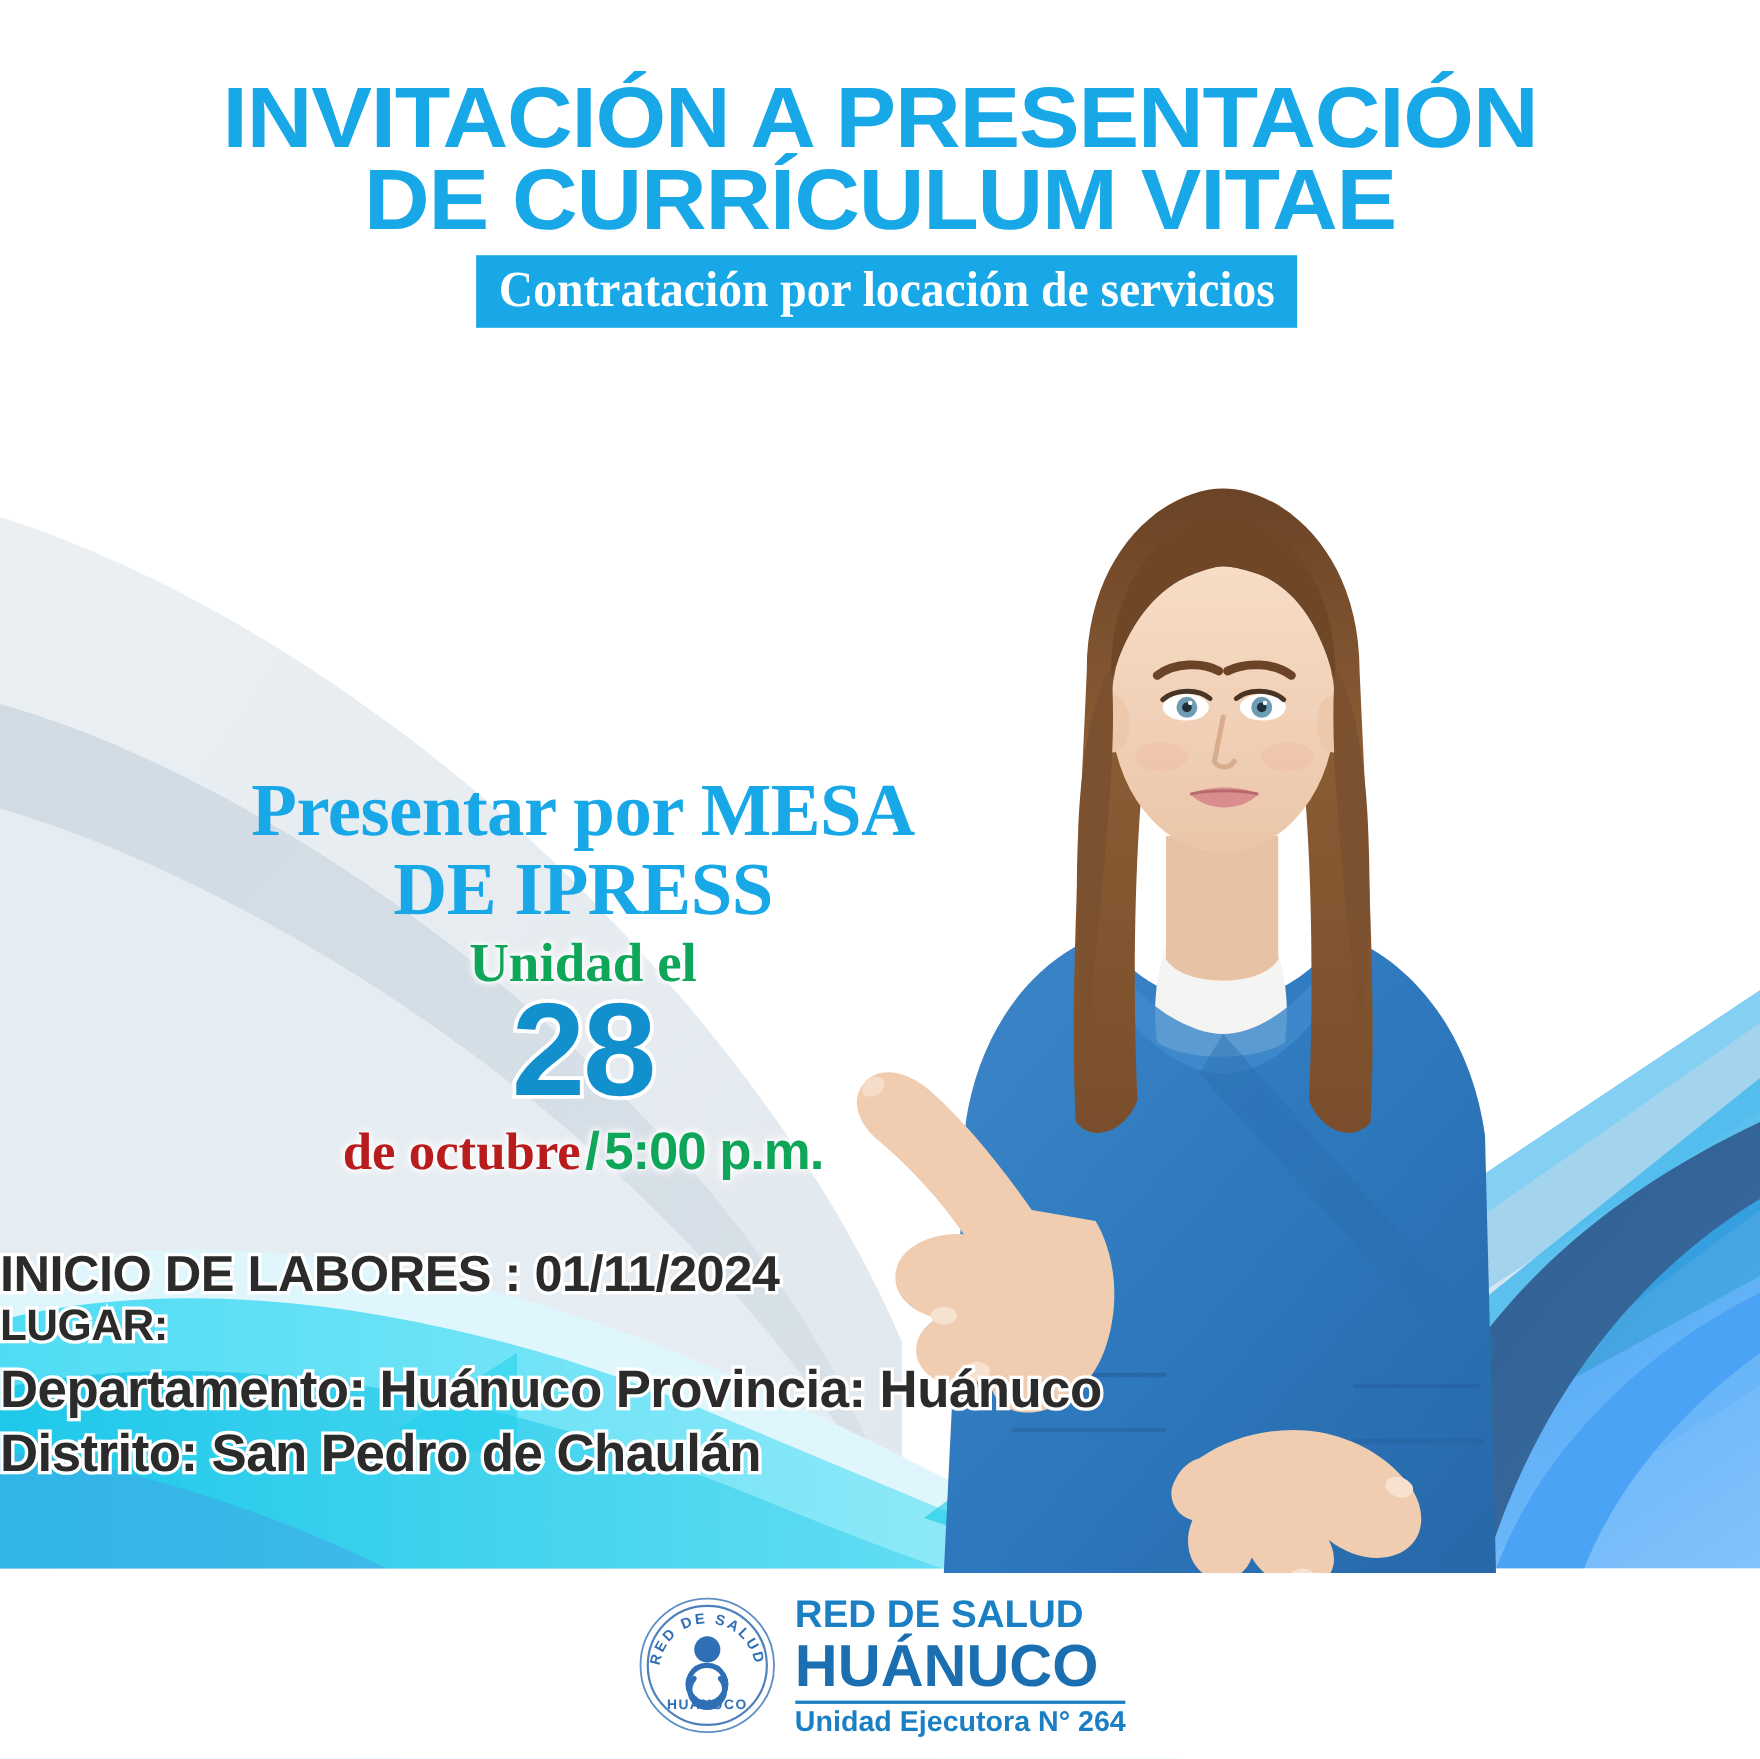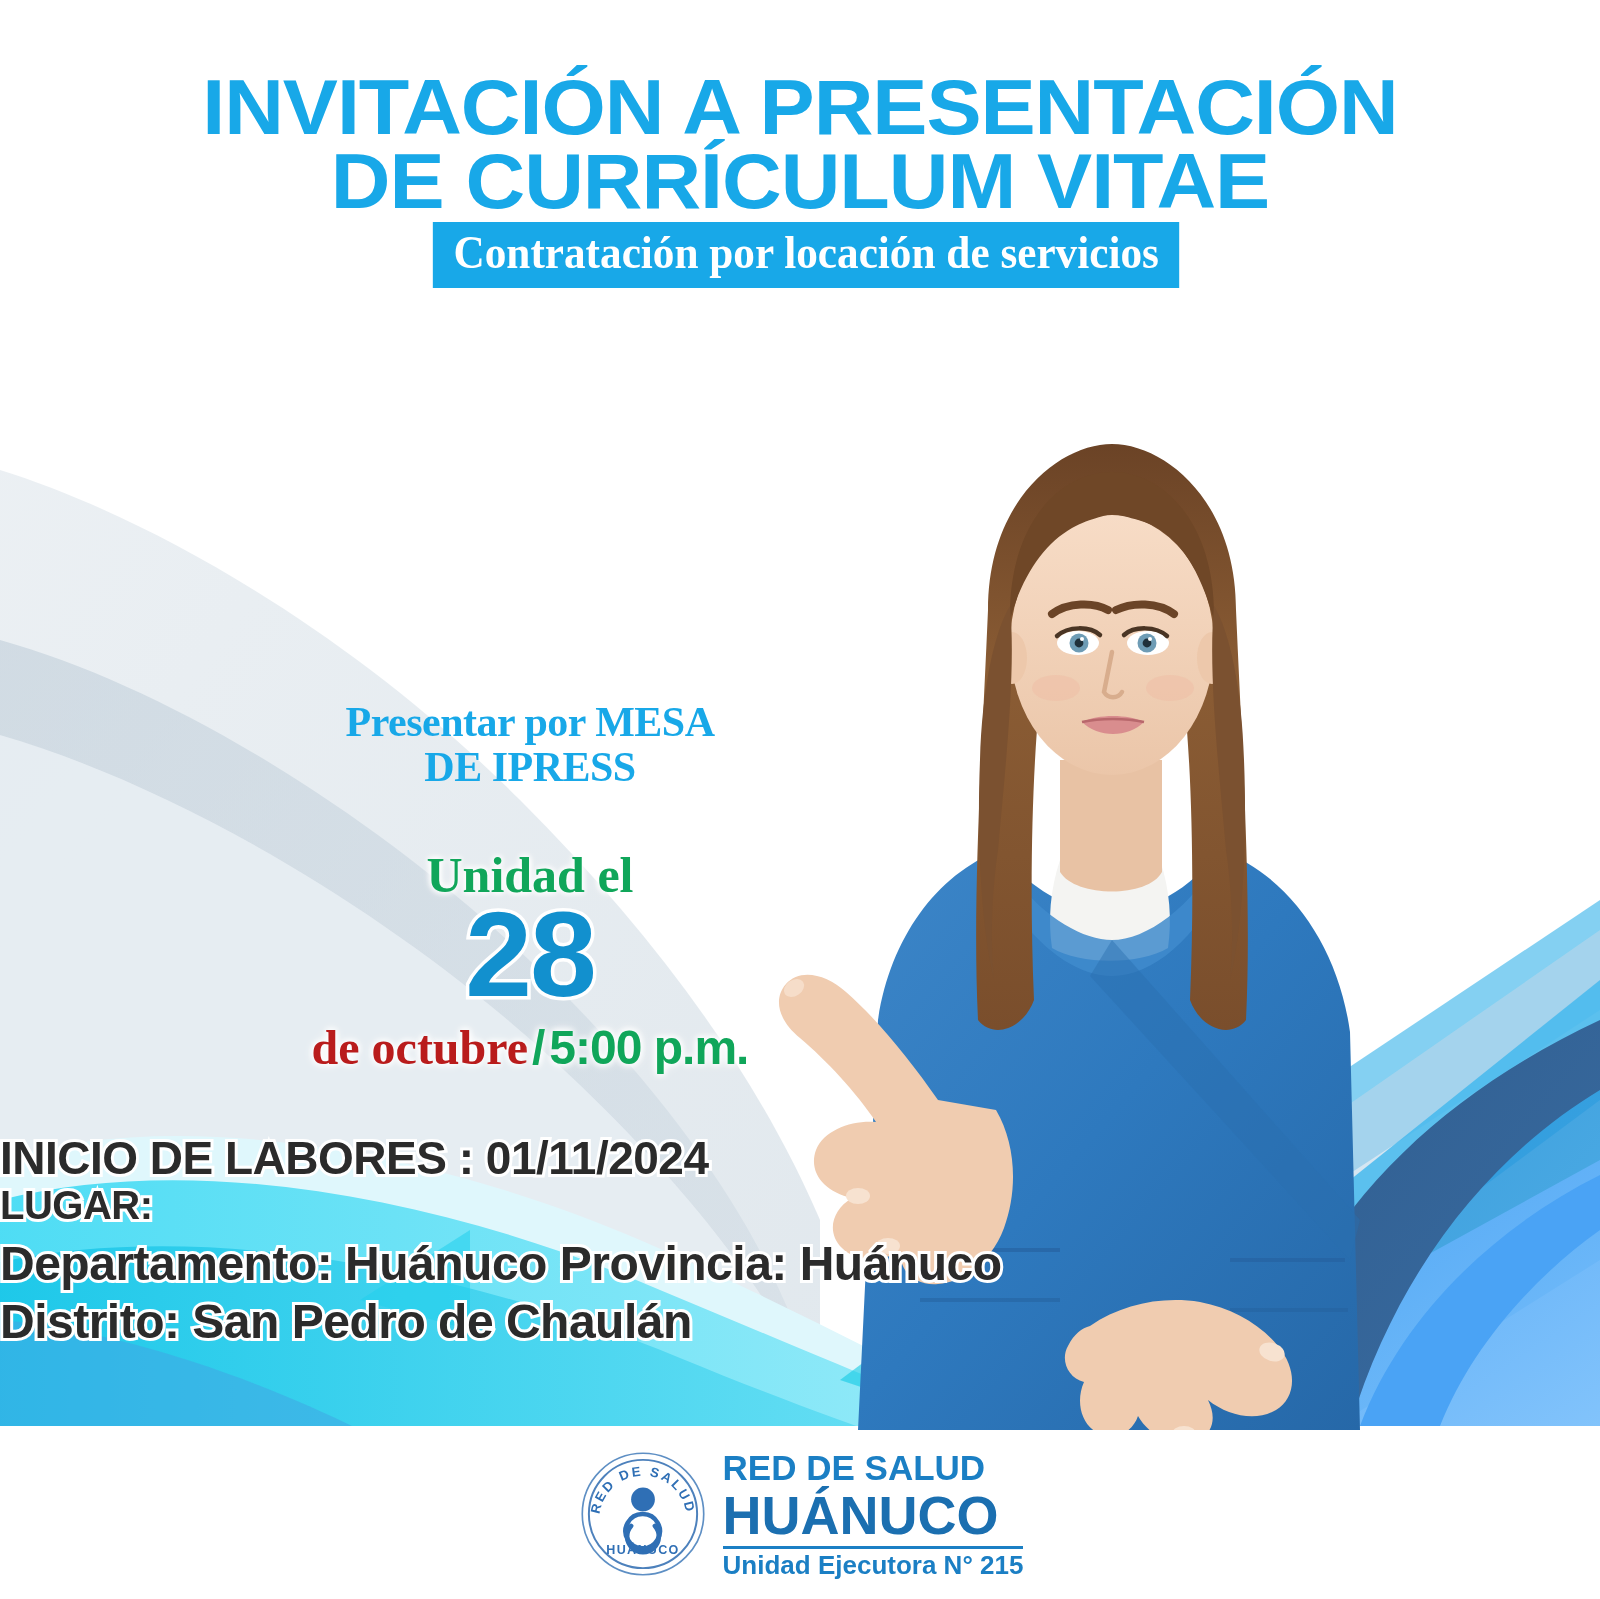--- a/index.html
+++ b/index.html
@@ -27,21 +27,21 @@
 
   
   .header { position:absolute; left:0; top:70px; width:1600px; text-align:center; }
   .hdr-line {
     font-family:"Liberation Sans", sans-serif;
     font-weight:bold; font-size:78px; line-height:0.95;
     letter-spacing:-1px; color:#18A8E8;
     transform:scaleX(1.06); transform-origin:center;
     white-space:nowrap;
   }
-  .subtitle-wrap { margin-top:4px; display:flex; justify-content:center;padding-left:13px; }
+  .subtitle-wrap { margin-top:14px; display:flex; justify-content:center;padding-left:13px; }
   .subtitle {
     background:#18A8E8; color:#ffffff;
     font-family:"Liberation Serif", serif; font-weight:bold;
     font-size:46px; line-height:1.18;
     padding:4px 22px 8px 22px;
     transform:scaleX(0.94); transform-origin:center;
     white-space:nowrap;
   }
 
   
@@ -61,21 +61,21 @@
   .job-sub {
     font-family:"Liberation Sans", sans-serif; font-weight:bold;
     font-size:66px; line-height:1.06; letter-spacing:-1px;
     color:#10A65A; margin-top:2px;
   }
 
   
   .mesa {
     position:absolute; left:150px; top:700px; width:760px; text-align:center;
     font-family:"Liberation Serif", serif; font-weight:bold;
-    font-size:42px; line-height:1.06; color:#18A8E8;
+    font-size:68px; line-height:1.06; color:#18A8E8;
     letter-spacing:-0.5px;
   }
 
   
   .deadline { position:absolute; left:150px; top:850px; width:760px; text-align:center; }
   .hasta {
     font-family:"Liberation Serif", serif; font-weight:bold;
     font-size:50px; line-height:1.0; color:#10A65A;
     text-shadow: 0 0 6px #fff, 0 0 6px #fff, 0 0 10px #fff;
   }
@@ -359,17 +359,17 @@
         <circle cx="100" cy="78" r="18" fill="#2F6FB5"></circle>
         <path d="M100,100 A26,26 0 1 1 99,100" fill="none" stroke="#2F6FB5" stroke-width="7" stroke-linecap="round"></path>
         <path d="M82,118 A24,24 0 1 0 118,118" fill="none" stroke="#2F6FB5" stroke-width="7" stroke-linecap="round"></path>
         <text x="100" y="160" text-anchor="middle" font-family="Liberation Sans, sans-serif" font-size="19" font-weight="bold" fill="#2F6FB5" letter-spacing="2">HUÁNUCO</text>
       </svg>
     </div>
     <div class="wordmark">
       <div class="wm-1">RED DE SALUD</div>
       <div class="wm-2">HUÁNUCO</div>
       <div class="wm-rule"></div>
-      <div class="wm-3">Unidad Ejecutora N° 215</div>
+      <div class="wm-3">Unidad Ejecutora N° 264</div>
     </div>
   </div>
 
 </div>
 
 </body></html>

